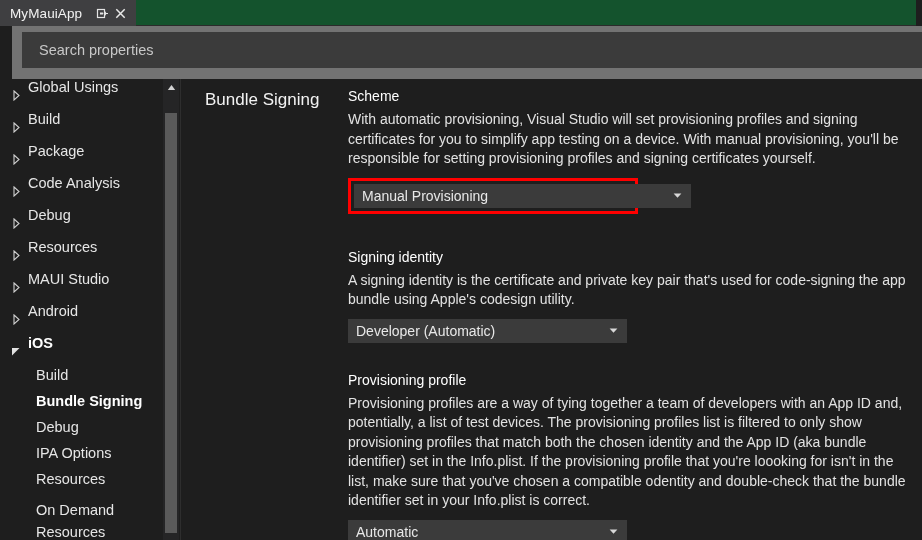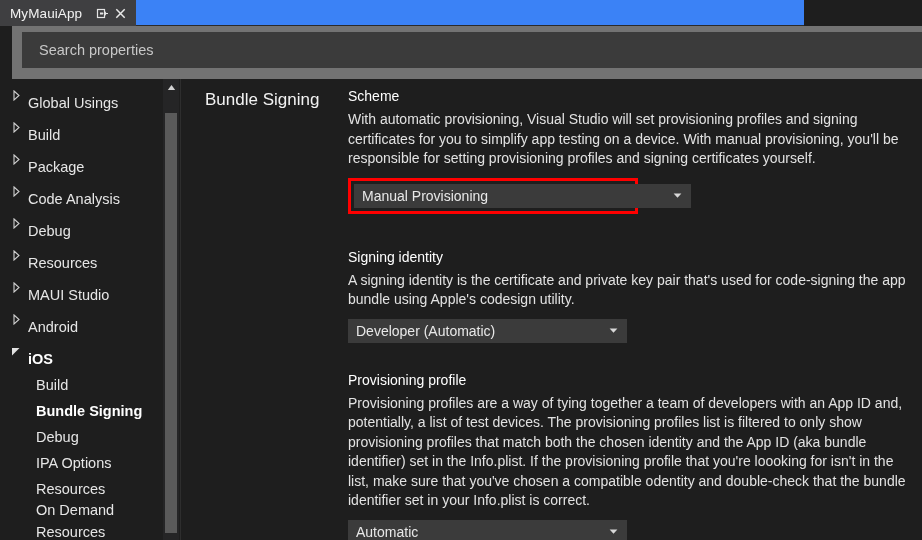--- a/index.html
+++ b/index.html
@@ -14,22 +14,22 @@
   #app {
     position: relative;
     width: 922px; height: 540px;
     background: #1e1e1e;
     color: #f0f0f0;
   }
 
   
   .tabstrip {
     position: absolute; left: 0; top: 0;
-    width: 804px; height: 26px;
-    background: #3b82f6;
+    width: 916px; height: 26px;
+    background: #14532d;
     border-bottom: 1px solid #2b2b2b;
   }
   .tab {
     position: absolute; left: 0; top: 0;
     height: 26px;
     display: flex; align-items: center;
     padding: 0 8px 0 10px;
     background: #3f3f41;
     color: #f2f2f2;
     font-size: 13.5px;
@@ -67,21 +67,21 @@
   
   .sidebar {
     position: absolute; left: 0; top: 79px;
     width: 168px; height: 461px;
     background: #1e1e1e;
     overflow: hidden;
   }
   .tree-item {
     position: relative;
     height: 32px;
-    display: flex; align-items: flex-end;
+    display: flex; align-items: flex-start;
     font-size: 14.5px;
     color: #e6e6e6;
     white-space: nowrap;
   }
   .tree-item .arrow {
     position: absolute; left: 11px; top: 50%;
     transform: translateY(-50%);
     width: 10px; height: 10px;
     display: flex; align-items: center; justify-content: center;
   }

